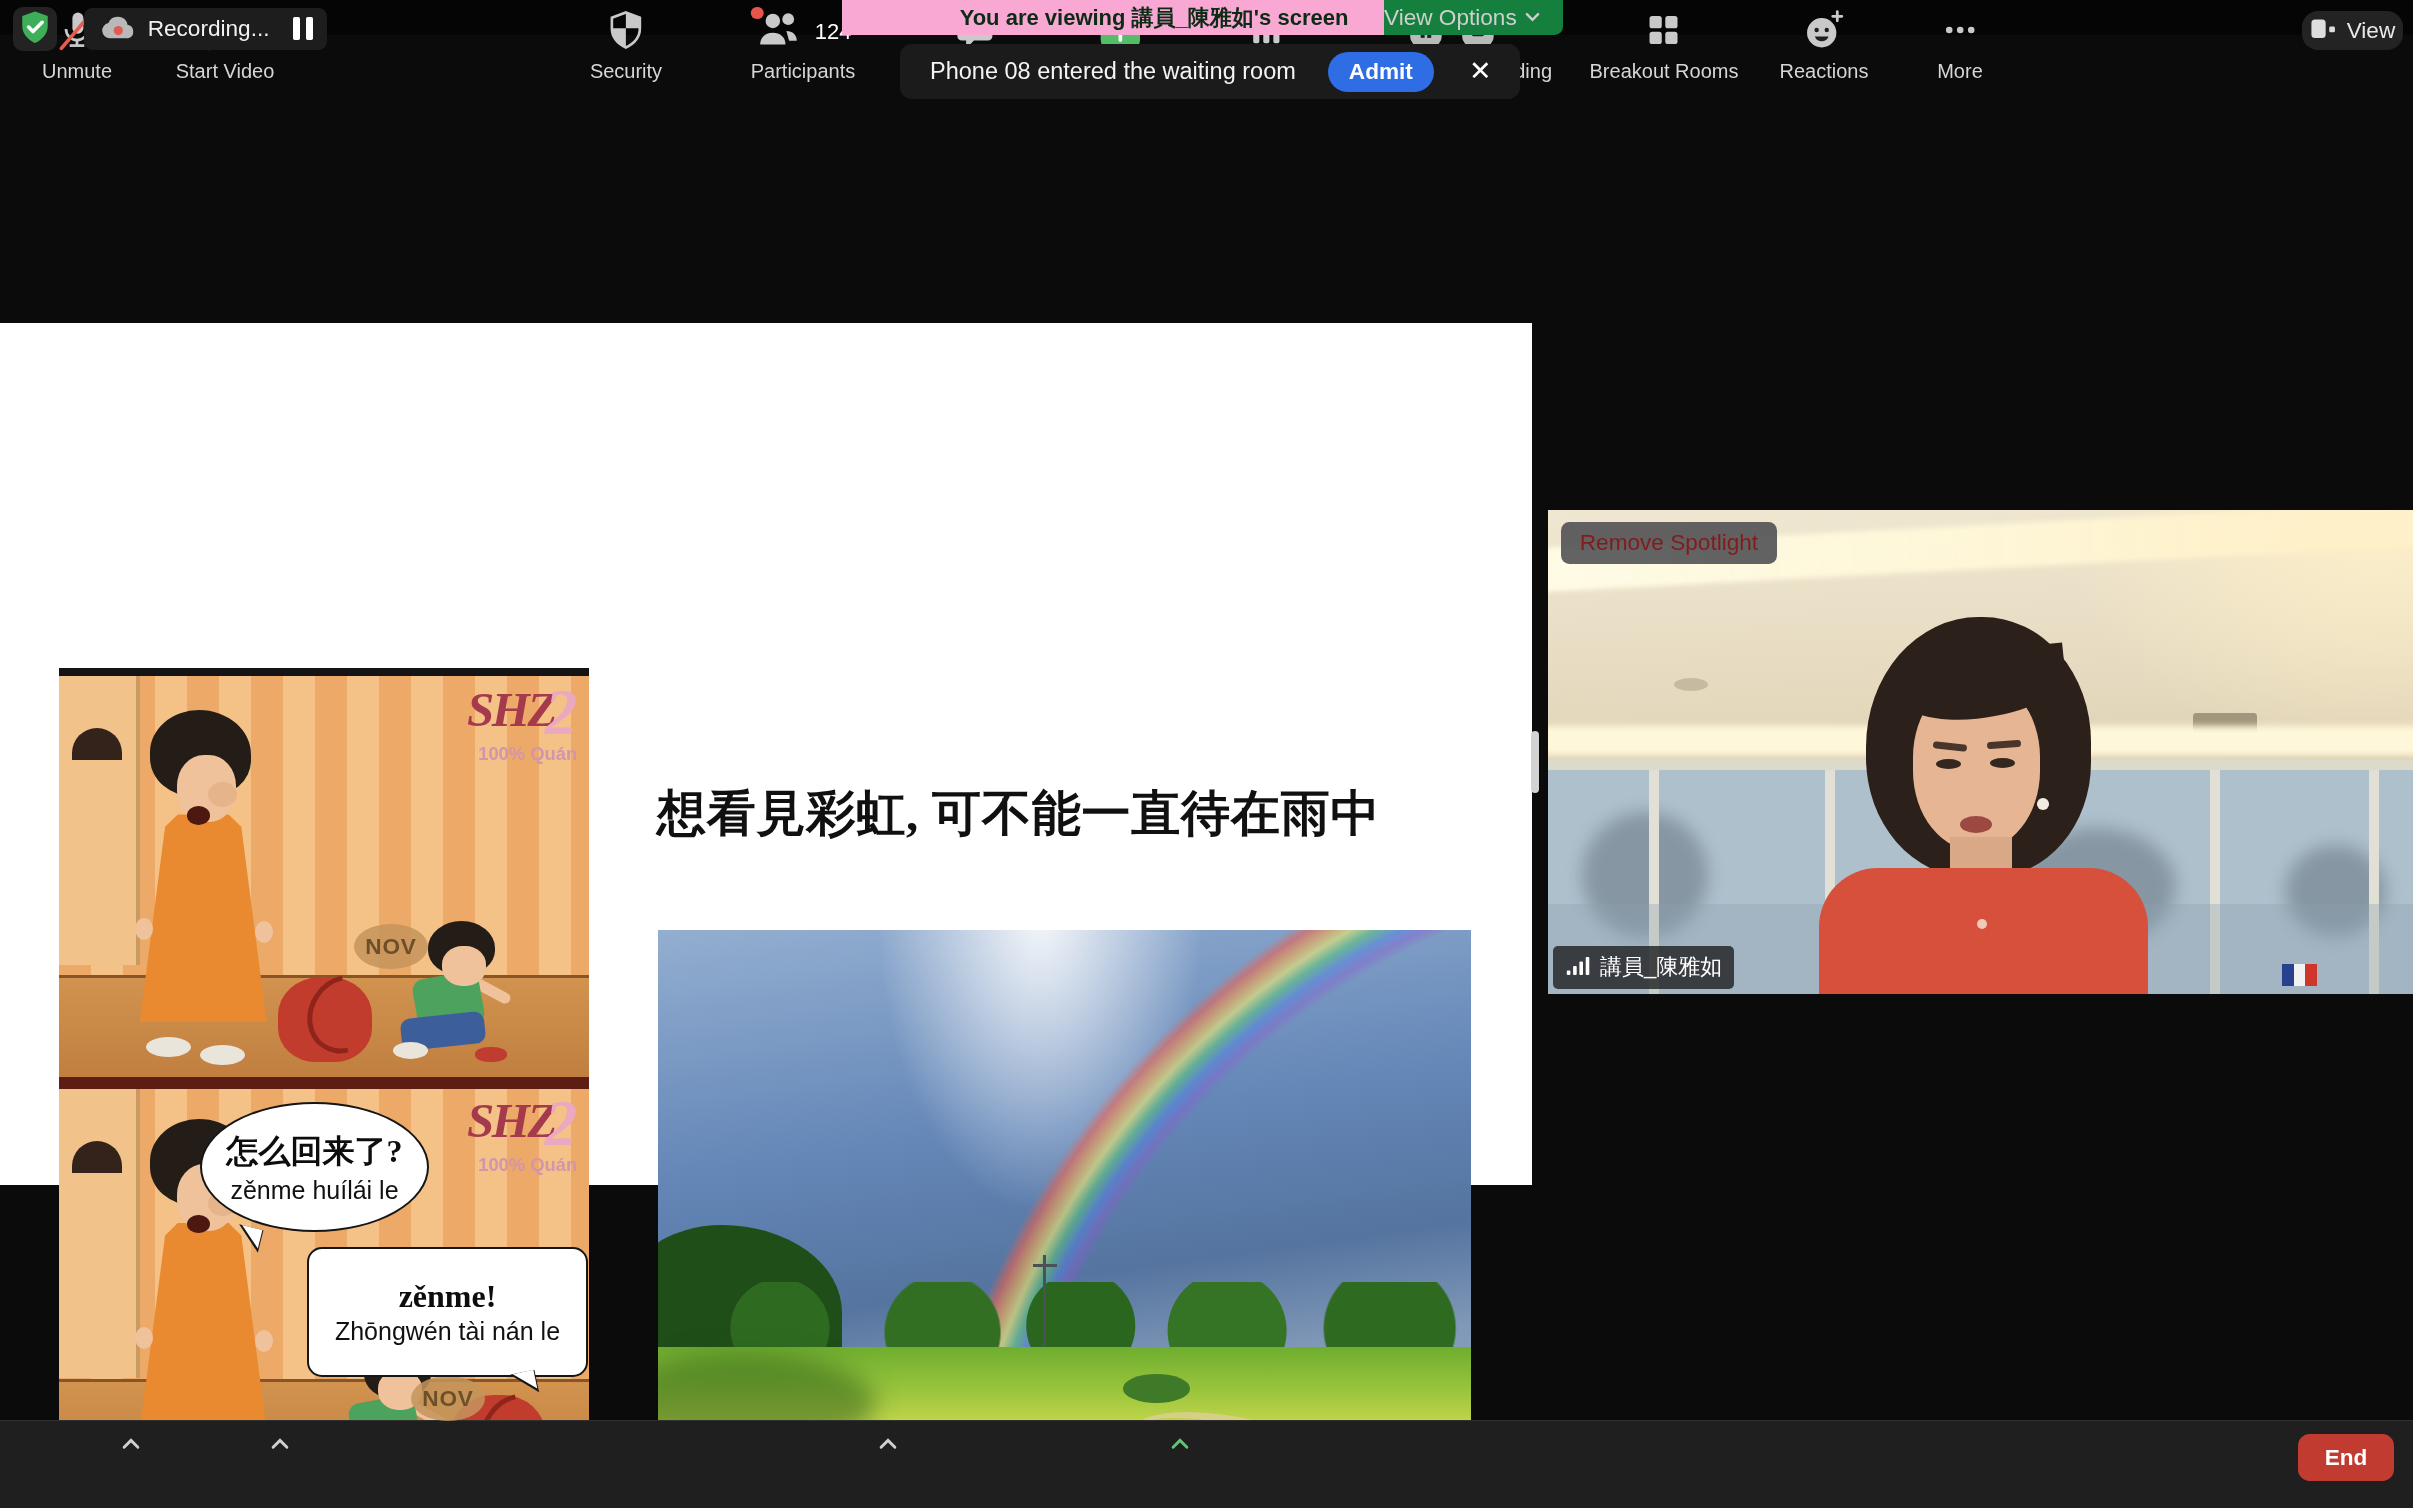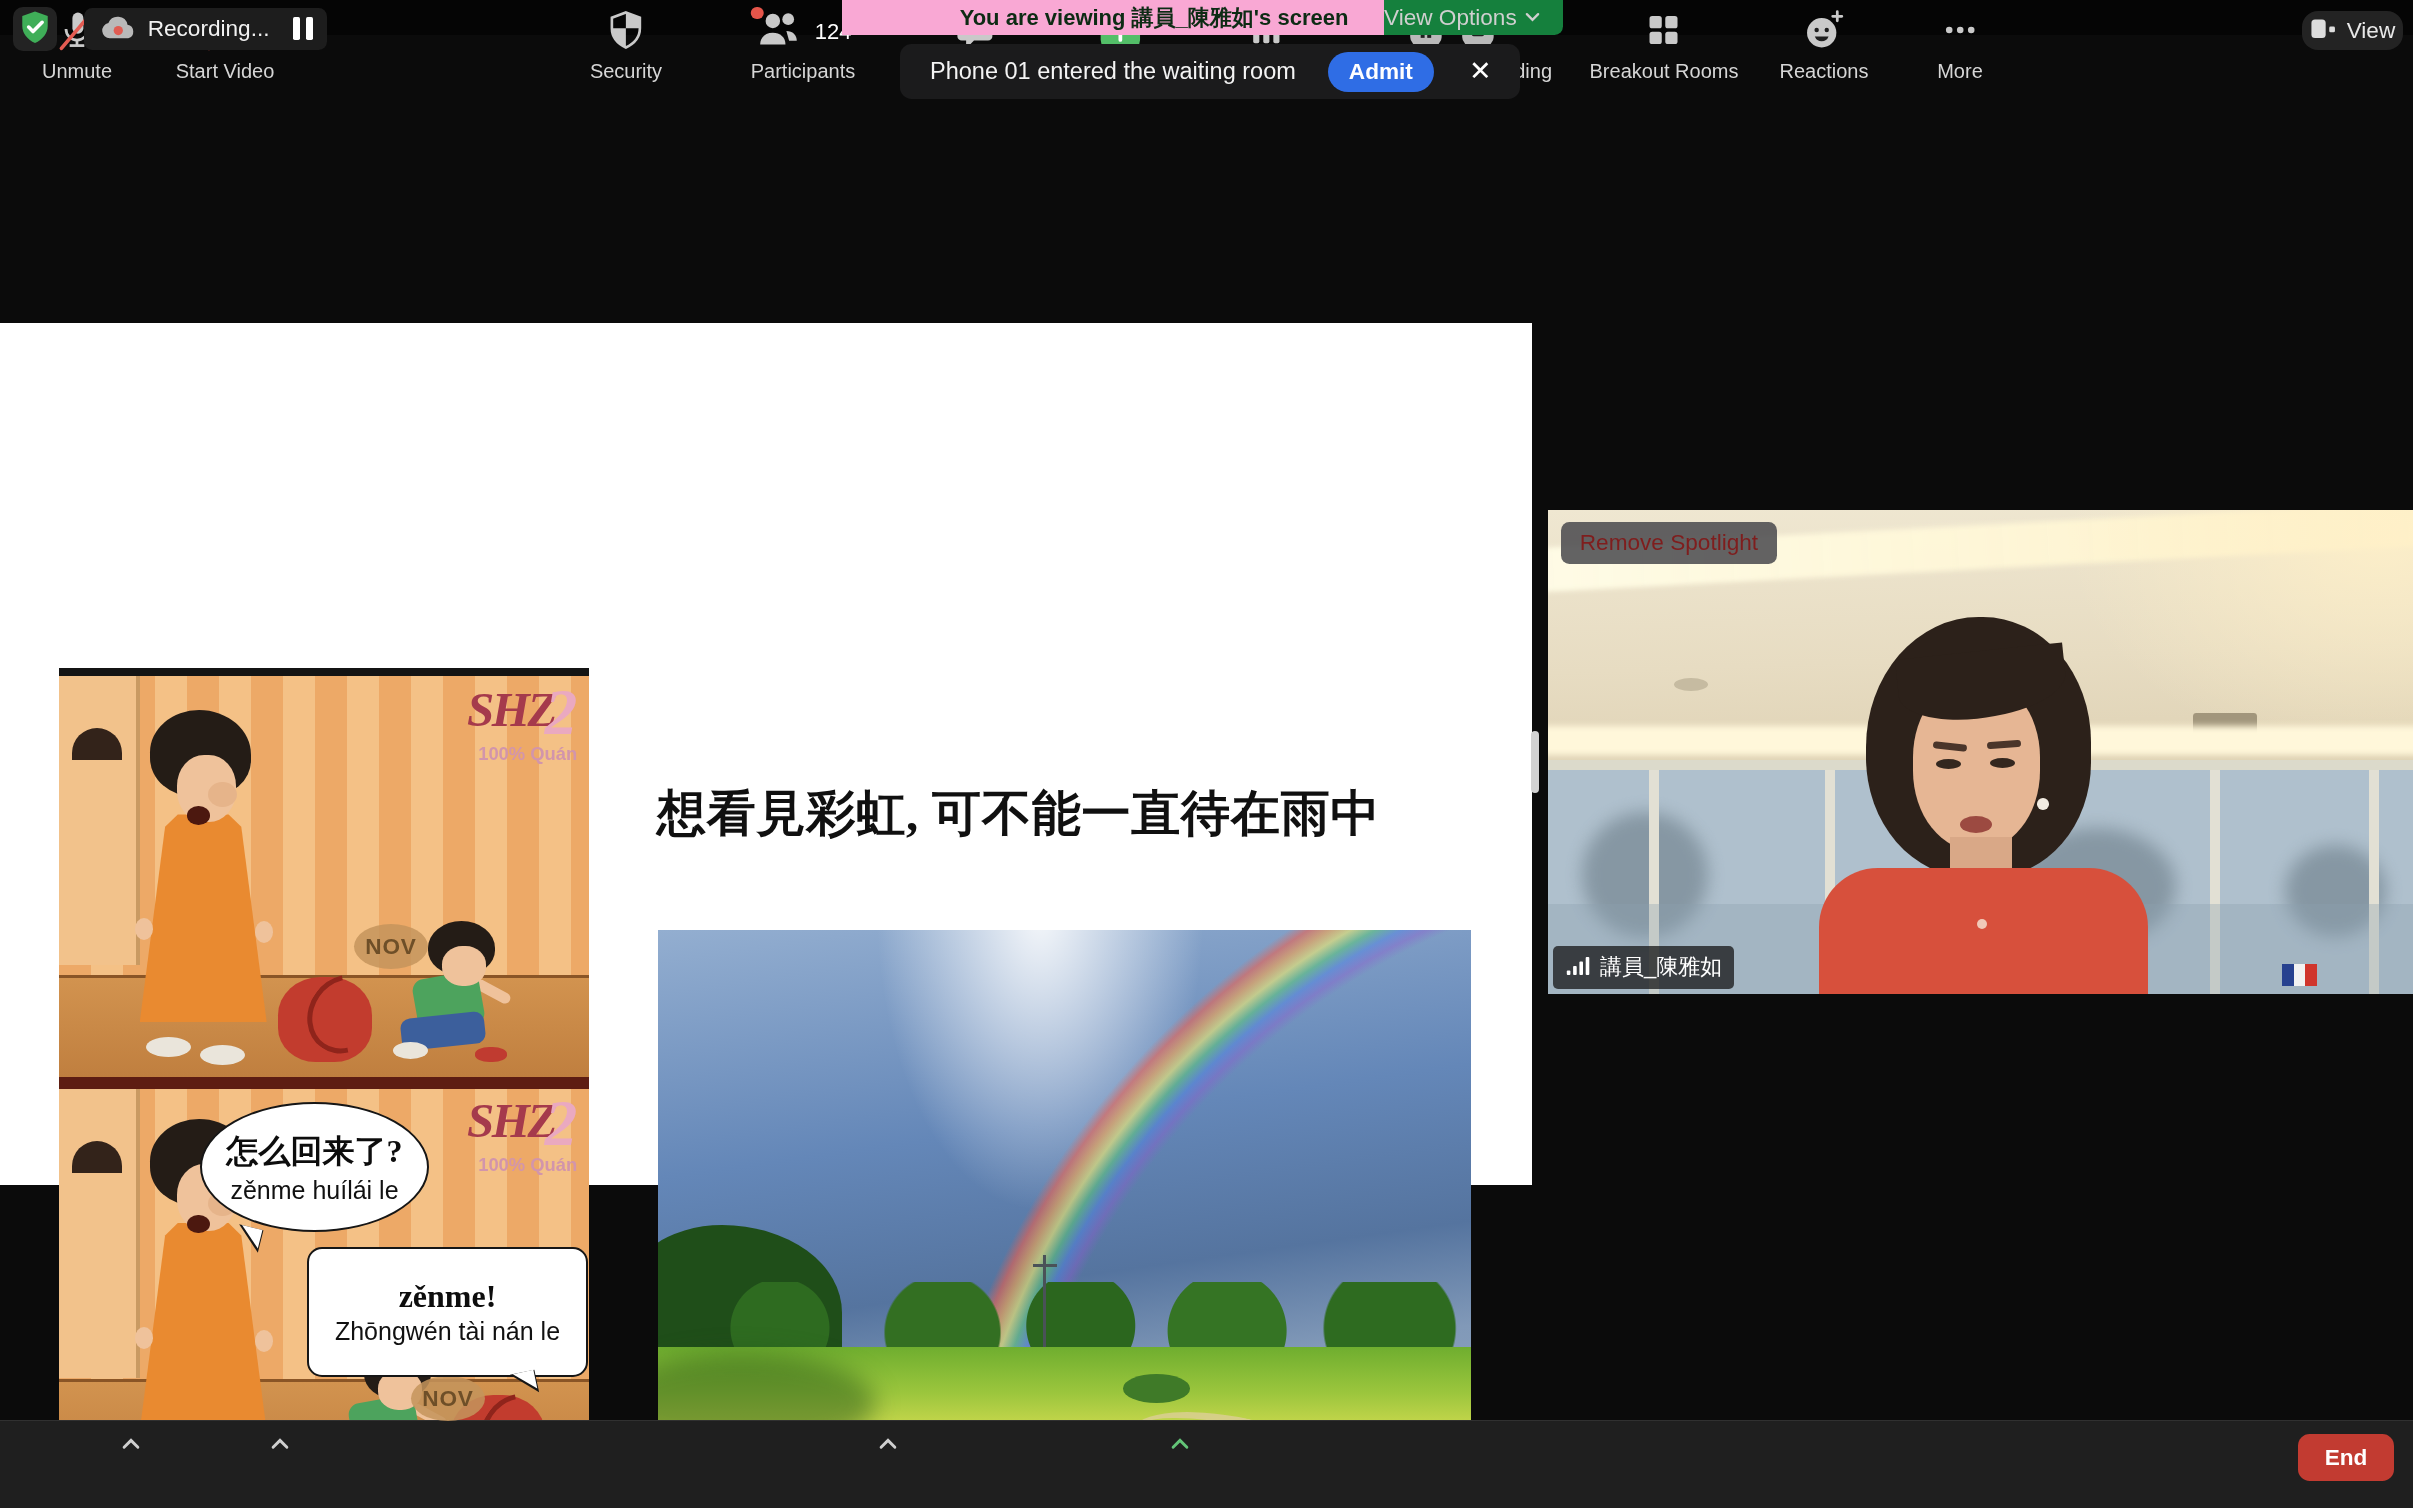--- a/index.html
+++ b/index.html
@@ -247,21 +247,21 @@
     <span>
       <svg width="28.5" height="23.5" viewBox="0 0 40 32">
           <rect x="2" y="3" width="20" height="26" rx="5" fill="#ddd"></rect>
           <rect x="27" y="13" width="8" height="8" rx="2" fill="#ddd"></rect>
         </svg>
     </span>
     <span class="txt">View</span>
   </div>
 
   <div id="toast" class="abs">
-    <span class="msg">Phone 01 entered the waiting room</span>
+    <span class="msg">Phone 08 entered the waiting room</span>
     <button id="admit-btn">Admit</button>
     <span id="toast-close">✕</span>
   </div>
 
   <div id="slide" class="abs">
 
     <div id="slide-heading" class="abs">想看見彩虹, 可不能一直待在雨中</div>
 
     <div id="comic" class="abs">
 

